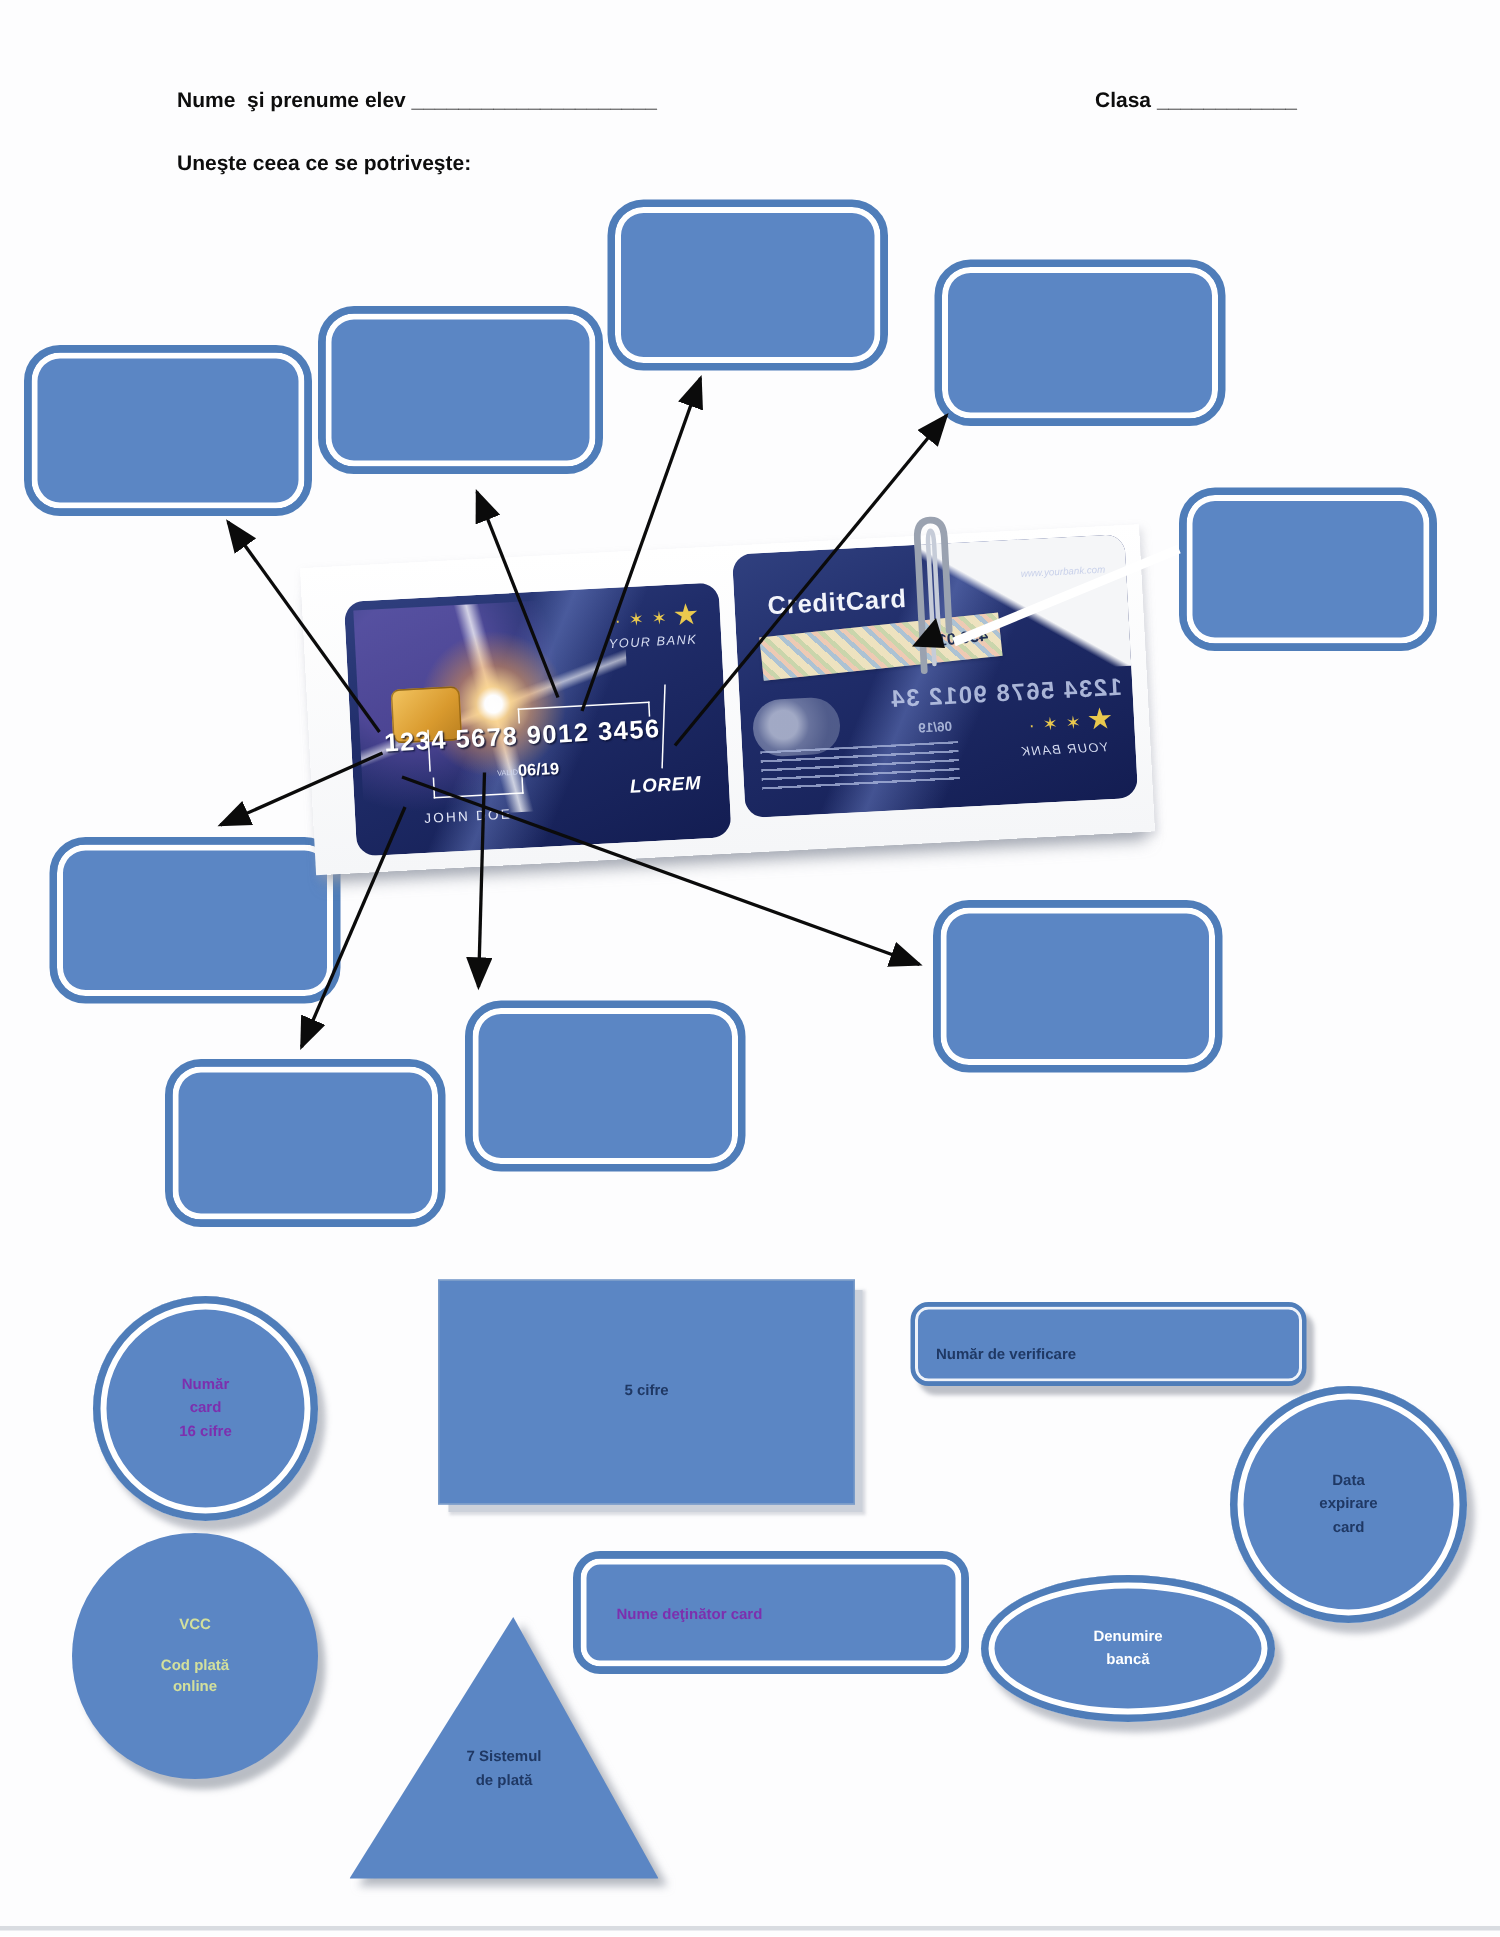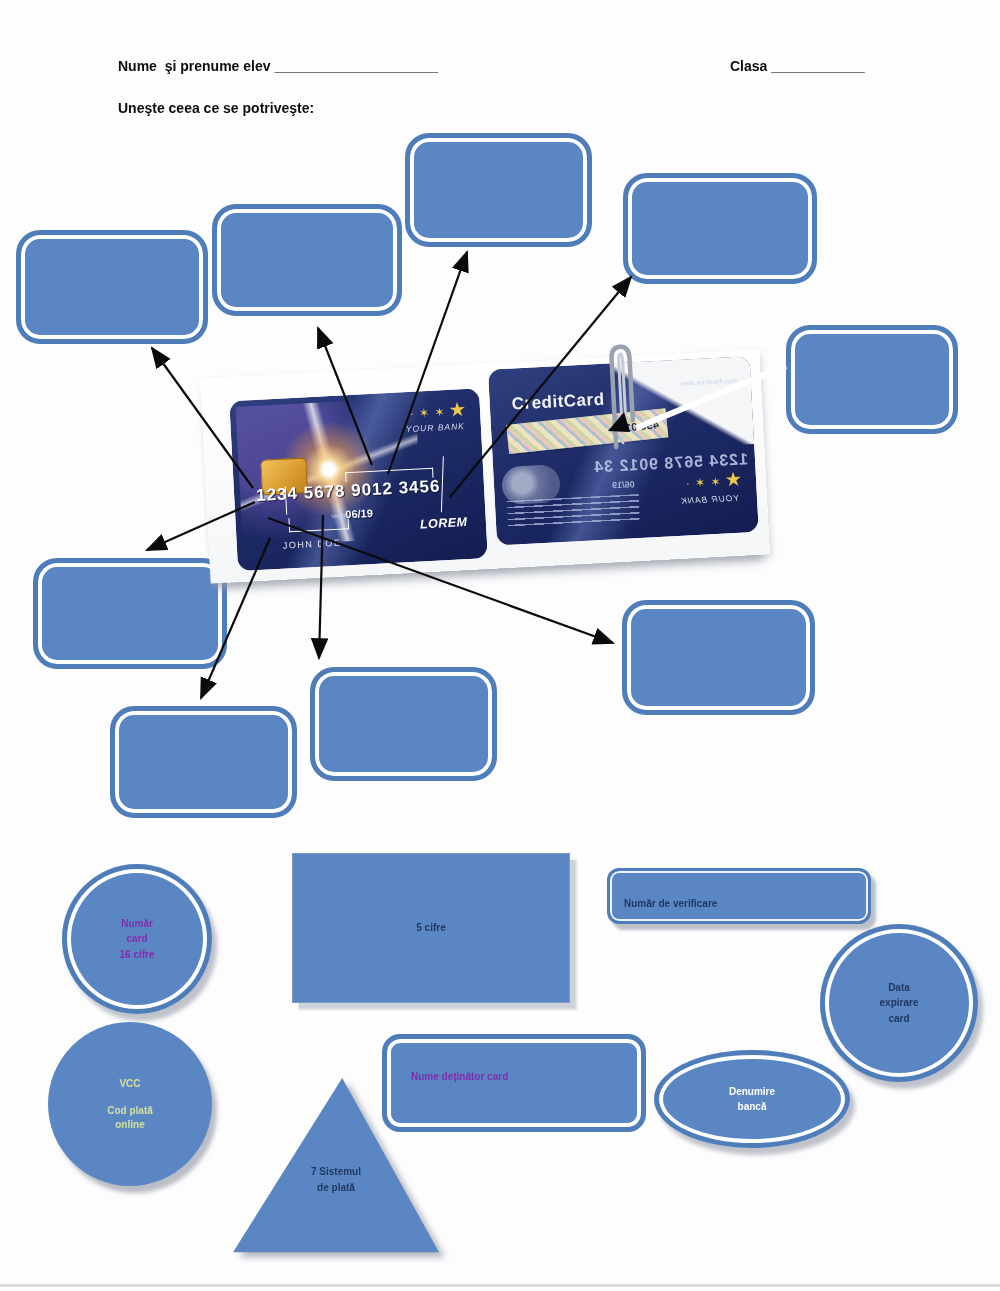--- a/index.html
+++ b/index.html
@@ -205,21 +205,21 @@
 card</span>
   </div>
 
   <div class="circle abs lbl olive" style="left:48px;top:1022px;width:164px;height:164px;box-shadow:5px 7px 4px rgba(118,126,140,.5);line-height:1.35;">
     <span style="white-space:pre-line;">VCC
 
 Cod plată
 online</span>
   </div>
 
-  <div class="rect-ring abs lbl purple" style="left:382px;top:1034px;width:230px;height:58px;padding:14px 0 16px 24px;box-sizing:content-box;">
+  <div class="rect-ring abs lbl purple" style="left:382px;top:1034px;width:230px;height:58px;padding:14px 0 0 24px;box-sizing:content-box;">
     <span>Nume deţinător card</span>
   </div>
 
   <div class="ellipse ring abs lbl black" style="left:654px;top:1050px;width:196px;height:98px;">
     <span style="white-space:pre-line;">Denumire
 bancă</span>
   </div>
 
   <div class="tri abs" style="left:233px;top:1078px;width:206px;height:177px;">
     <div class="shape"></div>

